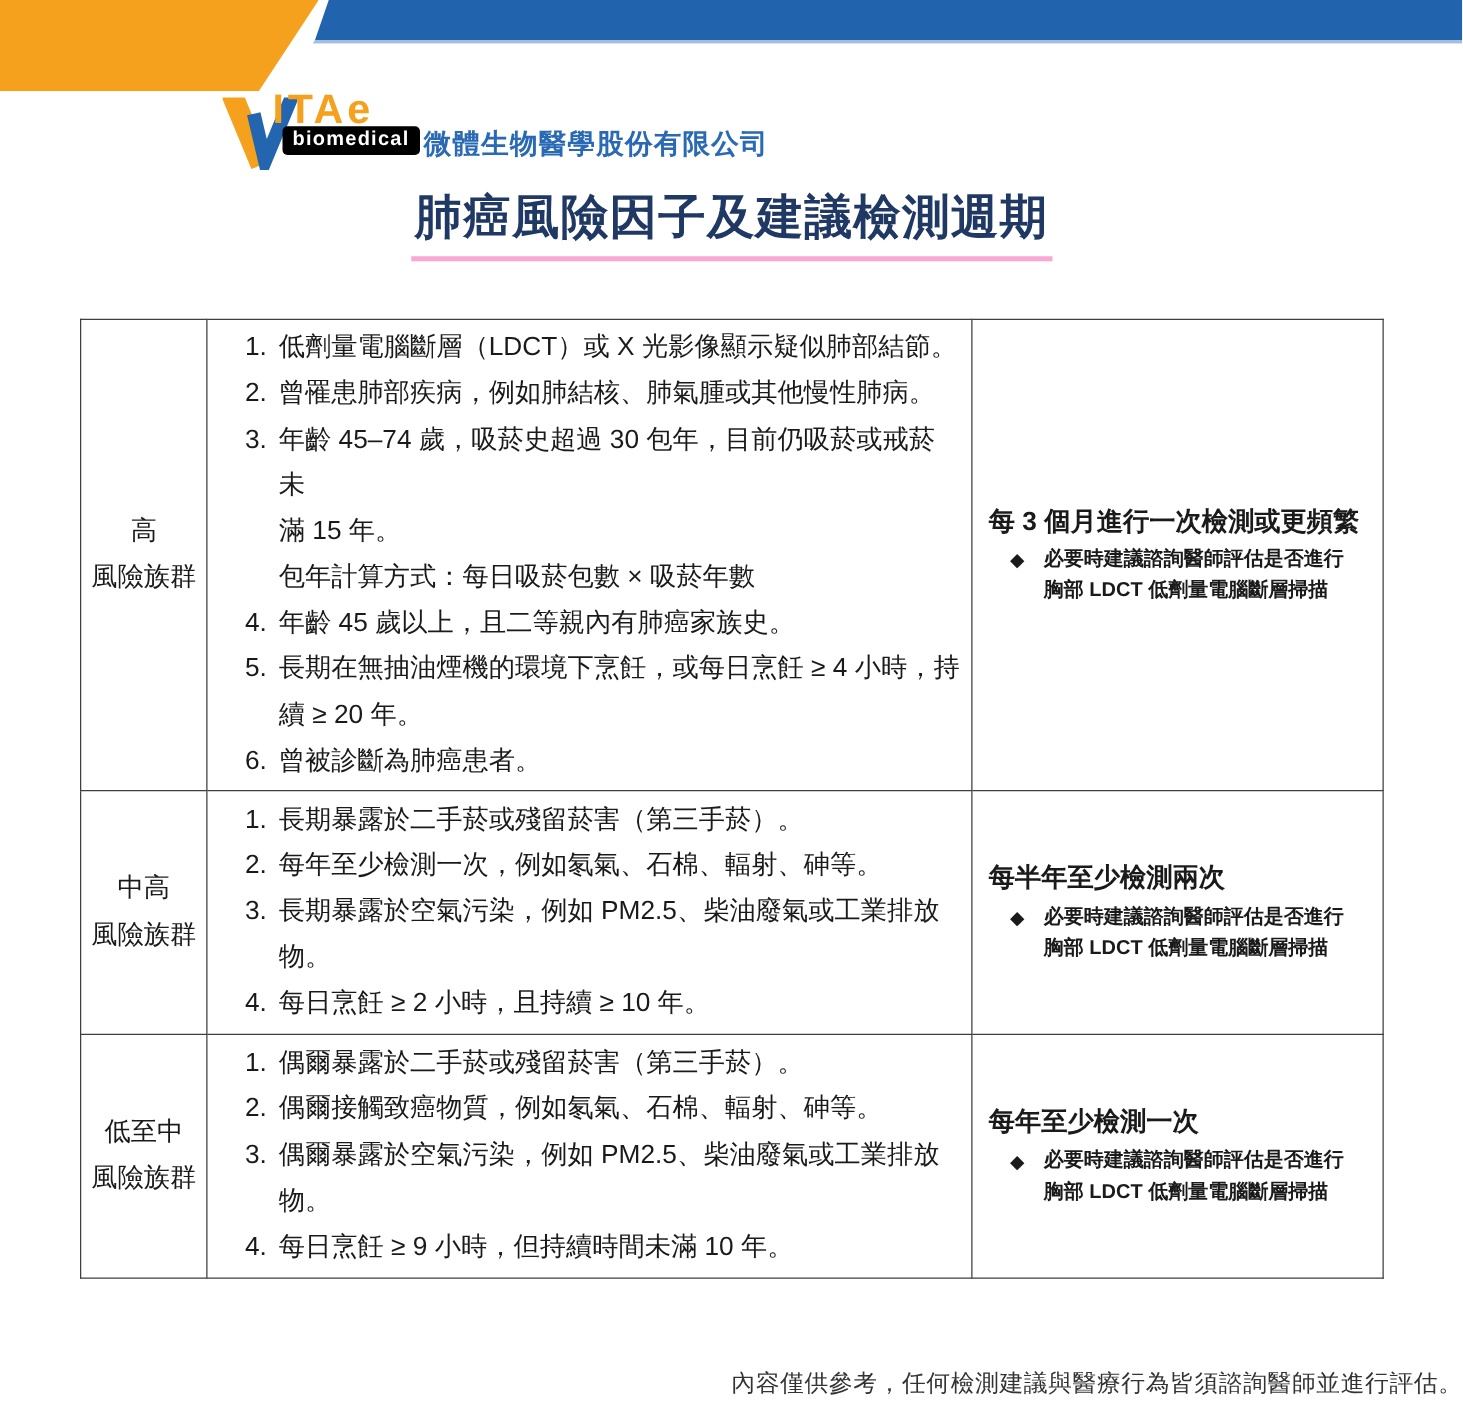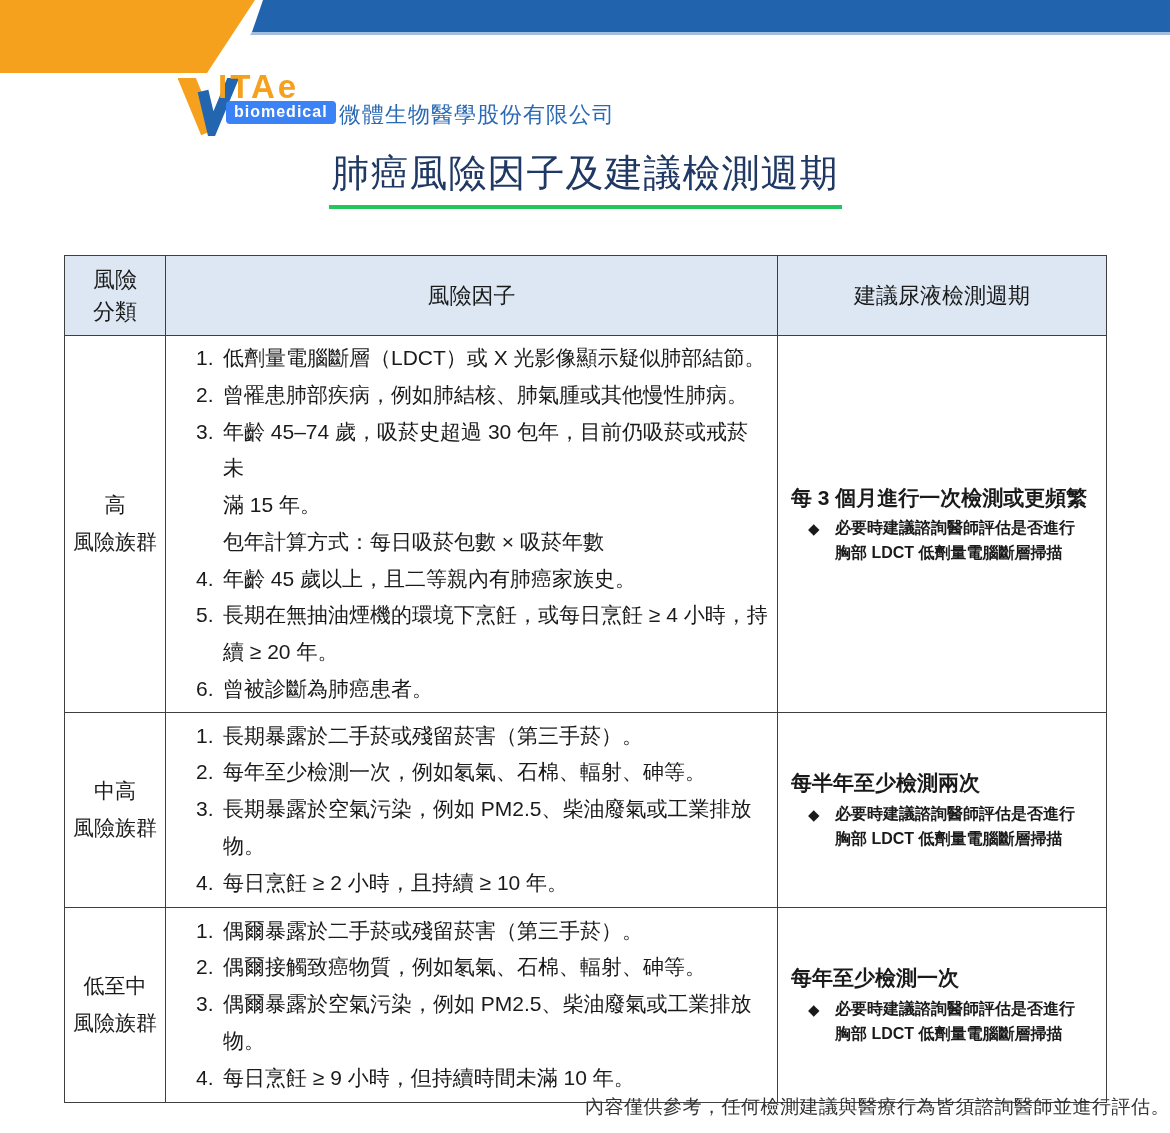--- a/index.html
+++ b/index.html
@@ -13,29 +13,29 @@
   .band-blue { position:absolute; top:0; left:0; right:0; height:32px;
     background:#2163AC; clip-path:polygon(263px 0, 100% 0, 100% 32px, 252px 32px); }
   .band-blue-line { position:absolute; top:32px; left:0; right:0; height:3px;
     background:#A3BEDF; clip-path:polygon(252px 0, 100% 0, 100% 3px, 250px 3px); }
 
   
   .logo { position:absolute; left:178px; top:76px; width:520px; height:62px; }
   .logo-v { position:absolute; left:0; top:2px; }
   .logo-letters { position:absolute; left:40px; top:-7px; font-size:33px; font-weight:bold;
     color:#F5A11E; letter-spacing:3px; line-height:1.1; }
-  .logo-badge { position:absolute; left:48px; top:25px; background:#3b82f6; color:#ffffff;
+  .logo-badge { position:absolute; left:48px; top:25px; background:#000000; color:#ffffff;
     font-size:16px; font-weight:bold; padding:2px 8px 3px 8px; border-radius:4px; letter-spacing:1px; }
-  .logo-company { position:absolute; left:161px; top:24px; font-size:22px; font-weight:normal;
+  .logo-company { position:absolute; left:161px; top:24px; font-size:22px; font-weight:bold;
     color:#2A6AB5; letter-spacing:1px; white-space:nowrap; }
 
   
   .title-wrap { position:absolute; top:148px; left:0; width:100%; text-align:center; }
-  .page-title { display:inline-block; font-size:38px; font-weight:normal; color:#1F3864;
-    letter-spacing:1px; padding:0 3px 6px 3px; border-bottom:4px solid #22c55e; }
+  .page-title { display:inline-block; font-size:38px; font-weight:bold; color:#1F3864;
+    letter-spacing:1px; padding:0 3px 6px 3px; border-bottom:4px solid #f9a8d4; }
 
   
   .risk-table { position:absolute; left:64px; top:255px; width:1042px;
     border-collapse:collapse; table-layout:fixed; }
   .risk-table col.c1 { width:101px; }
   .risk-table col.c2 { width:612px; }
   .risk-table col.c3 { width:329px; }
   .risk-table th, .risk-table td { border:1.5px solid #3F3F3F; vertical-align:middle; }
   .risk-table th { background:#DCE7F3; font-weight:normal; font-size:22px; text-align:center;
     white-space:pre-line; line-height:1.45; }
@@ -82,26 +82,20 @@
     <span class="page-title">肺癌風險因子及建議檢測週期</span>
   </div>
 
   <table class="risk-table">
     <colgroup>
         <col class="c1">
         <col class="c2">
         <col class="c3">
       </colgroup>
     <tbody>
-        <tr class="hdr">
-      <th>風險
-分類</th>
-      <th>風險因子</th>
-      <th>建議尿液檢測週期</th>
-    </tr>
 
     <tr class="row-1">
       <td class="cat">高
 風險族群</td>
       <td class="factors-cell">
         <div class="factor">
           <span class="num">1.</span>
           <span class="txt">低劑量電腦斷層（LDCT）或 X 光影像顯示疑似肺部結節。</span>
         </div>
         <div class="factor">

